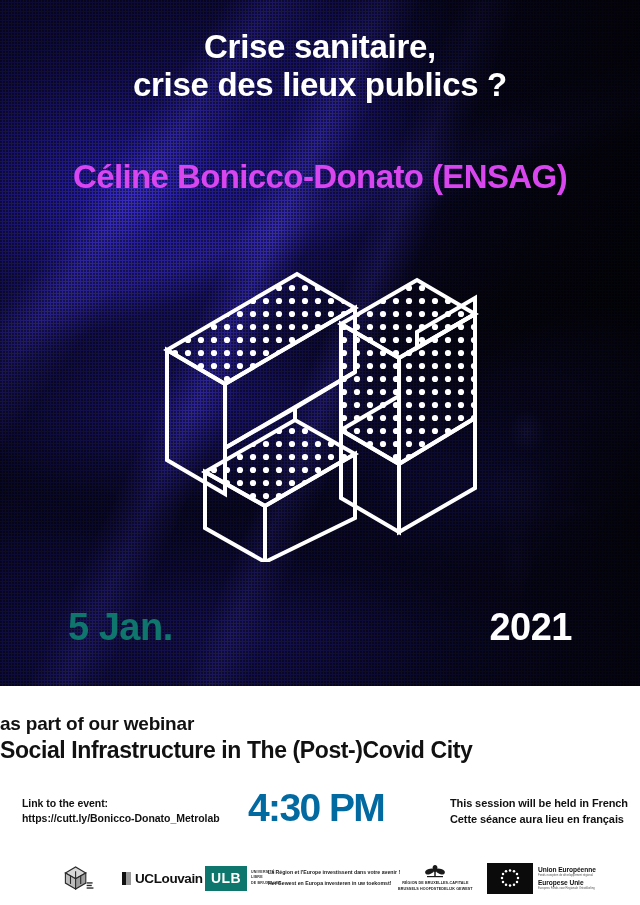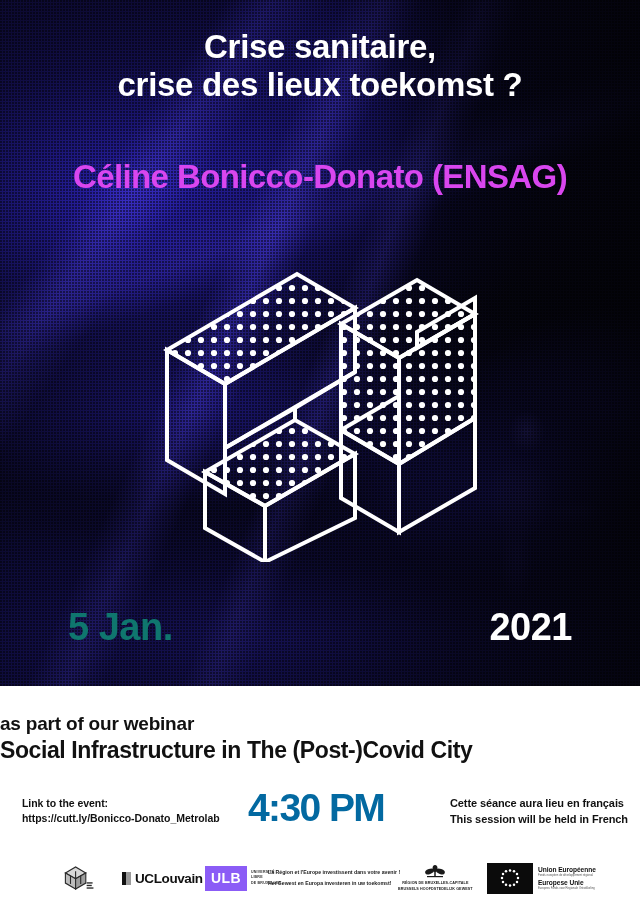--- a/index.html
+++ b/index.html
@@ -251,21 +251,21 @@
     width: 9px; height: 13px;
     background: linear-gradient(90deg,#111 0 50%, #9a9a9a 50% 100%);
     margin-right: 4px;
   }
   .ucl-name {
     font-size: 13.5px; font-weight: bold; color: #111;
     letter-spacing: -0.4px;
   }
 
   .ulb-box {
-    background: #8b5cf6; color: #fff;
+    background: #0f766e; color: #fff;
     font-size: 14px; font-weight: bold; letter-spacing: 0.4px;
     padding: 5px 6px 6px 6px; line-height: 1;
   }
   .ulb-sub {
     margin-left: 4px;
     font-size: 3.6px; font-weight: bold; color: #333;
     line-height: 1.5; letter-spacing: 0.2px;
   }
   .ulb-sub span { display: block; white-space: nowrap; }
 
@@ -302,21 +302,21 @@
 
   <div class="hero">
     <div class="hero-photo"></div>
     <div class="hero-streaks"></div>
     <div class="hero-figure"></div>
     <div class="hero-vignette"></div>
     <div class="hero-halftone"></div>
 
     <div class="headline">
       <span class="l1">Crise sanitaire,</span>
-      <span class="l2">crise des lieux toekomst ?</span>
+      <span class="l2">crise des lieux publics ?</span>
     </div>
 
     <div class="speaker">Céline Bonicco-Donato (ENSAG)</div>
 
     <div class="monogram">
       <svg viewBox="0 0 360 330" xmlns="http://www.w3.org/2000/svg" aria-hidden="true">
         <defs>
           <pattern id="dots" width="13" height="13" patternUnits="userSpaceOnUse">
             <circle cx="4" cy="4" r="3.1" fill="#ffffff"></circle>
           </pattern>
@@ -368,22 +368,22 @@
 
     <div class="info-strip">
       <div class="link-block">
         <span>Link to the event:</span>
         <span>https://cutt.ly/Bonicco-Donato_Metrolab</span>
       </div>
 
       <div class="time-block">4:30 PM</div>
 
       <div class="lang-block">
+        <span>This session will be held in French</span>
         <span>Cette séance aura lieu en français</span>
-        <span>This session will be held in French</span>
       </div>
     </div>
 
     <div class="logo-bar">
 
       <div class="logo logo-metrolab">
         <div class="ml-mark">
           <svg viewBox="0 0 40 40" xmlns="http://www.w3.org/2000/svg" aria-hidden="true">
             <g fill="none" stroke="#2a2a2a" stroke-width="1.3">
               <polygon points="4,14 16,7 28,14 16,21" fill="#d8d8d8"></polygon>

